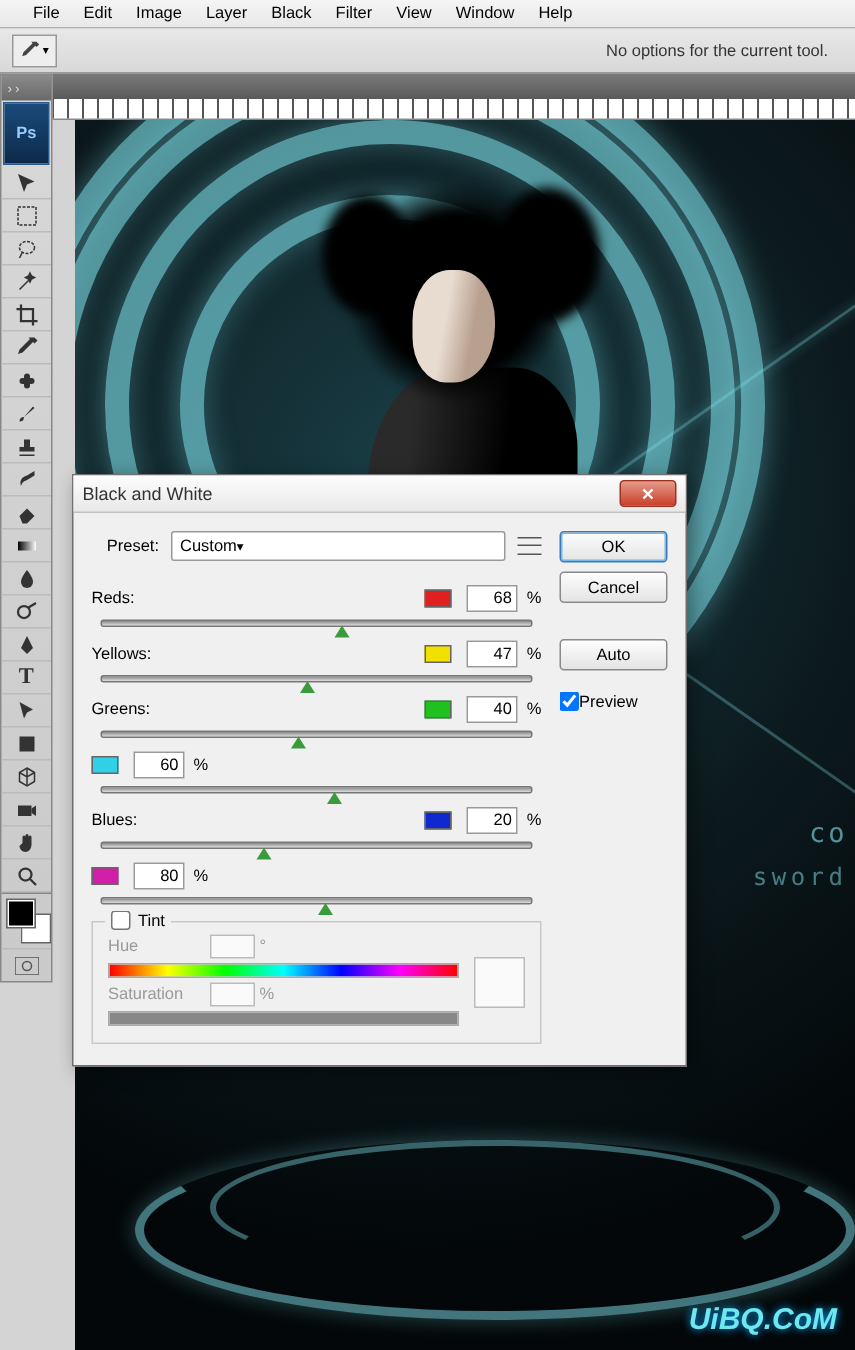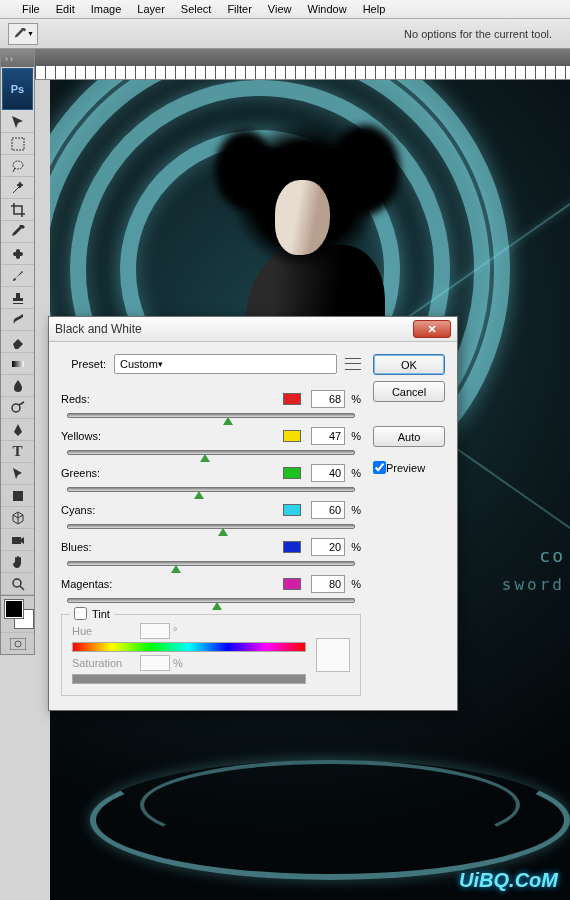--- a/index.html
+++ b/index.html
@@ -102,21 +102,21 @@
 .tabstrip{position:absolute;top:49px;left:35px;right:0;height:17px;background:linear-gradient(#7a7a7a,#5a5a5a);}
 </style>
 </head>
 <body>
 
 <div class="menubar">
   <span>File</span>
   <span>Edit</span>
   <span>Image</span>
   <span>Layer</span>
-  <span>Select</span>
+  <span>Black</span>
   <span>Filter</span>
   <span>View</span>
   <span>Window</span>
   <span>Help</span>
 </div>
 
 <div class="optbar">
   <div class="eyedrop-opt">
     <svg width="14" height="14" viewBox="0 0 16 16">
         <path d="M13 1l2 2-2 2-1-1-7 7-3 1 1-3 7-7-1-1z" fill="#444"></path>
@@ -343,21 +343,20 @@
       <input value="40" style="">
       <span class="pct">%</span>
     </div>
     <div class="slider">
       <div class="slider-track"></div>
       <div class="slider-thumb" style="left:46%"></div>
     </div>
           </div>
           <div class="color-row">
     <div class="row-top">
-      <label>Cyans:</label>
       <span class="swatch" style="background:#30d0e8"></span>
       <input value="60" style="">
       <span class="pct">%</span>
     </div>
     <div class="slider">
       <div class="slider-track"></div>
       <div class="slider-thumb" style="left:54%"></div>
     </div>
           </div>
           <div class="color-row">
@@ -367,21 +366,20 @@
       <input value="20" style="">
       <span class="pct">%</span>
     </div>
     <div class="slider">
       <div class="slider-track"></div>
       <div class="slider-thumb" style="left:38%"></div>
     </div>
           </div>
           <div class="color-row">
     <div class="row-top">
-      <label>Magentas:</label>
       <span class="swatch" style="background:#d020a8"></span>
       <input value="80" style="">
       <span class="pct">%</span>
     </div>
     <div class="slider">
       <div class="slider-track"></div>
       <div class="slider-thumb" style="left:52%"></div>
     </div>
           </div>
         </div>

